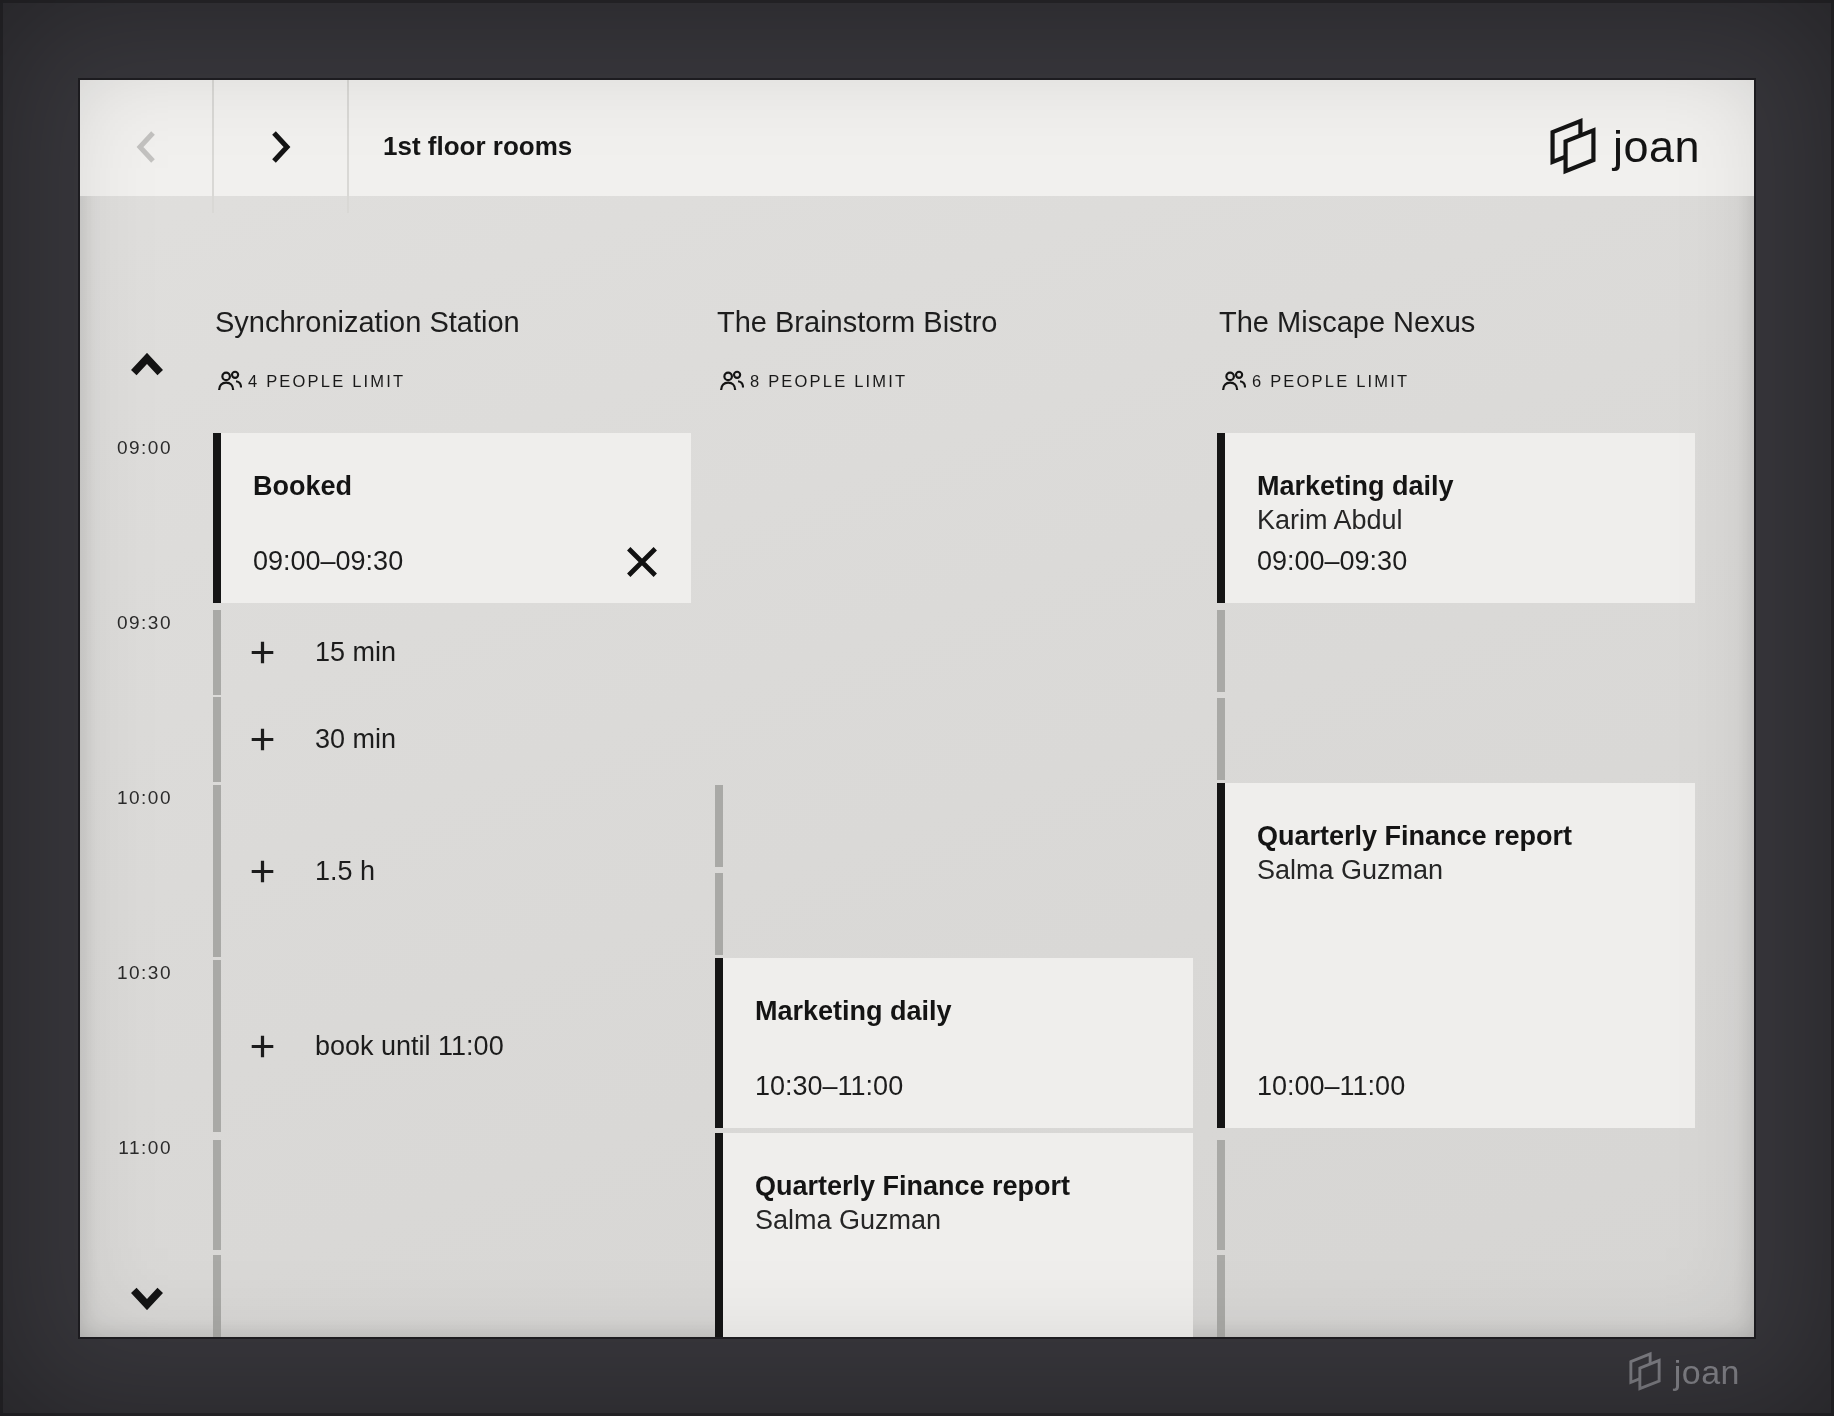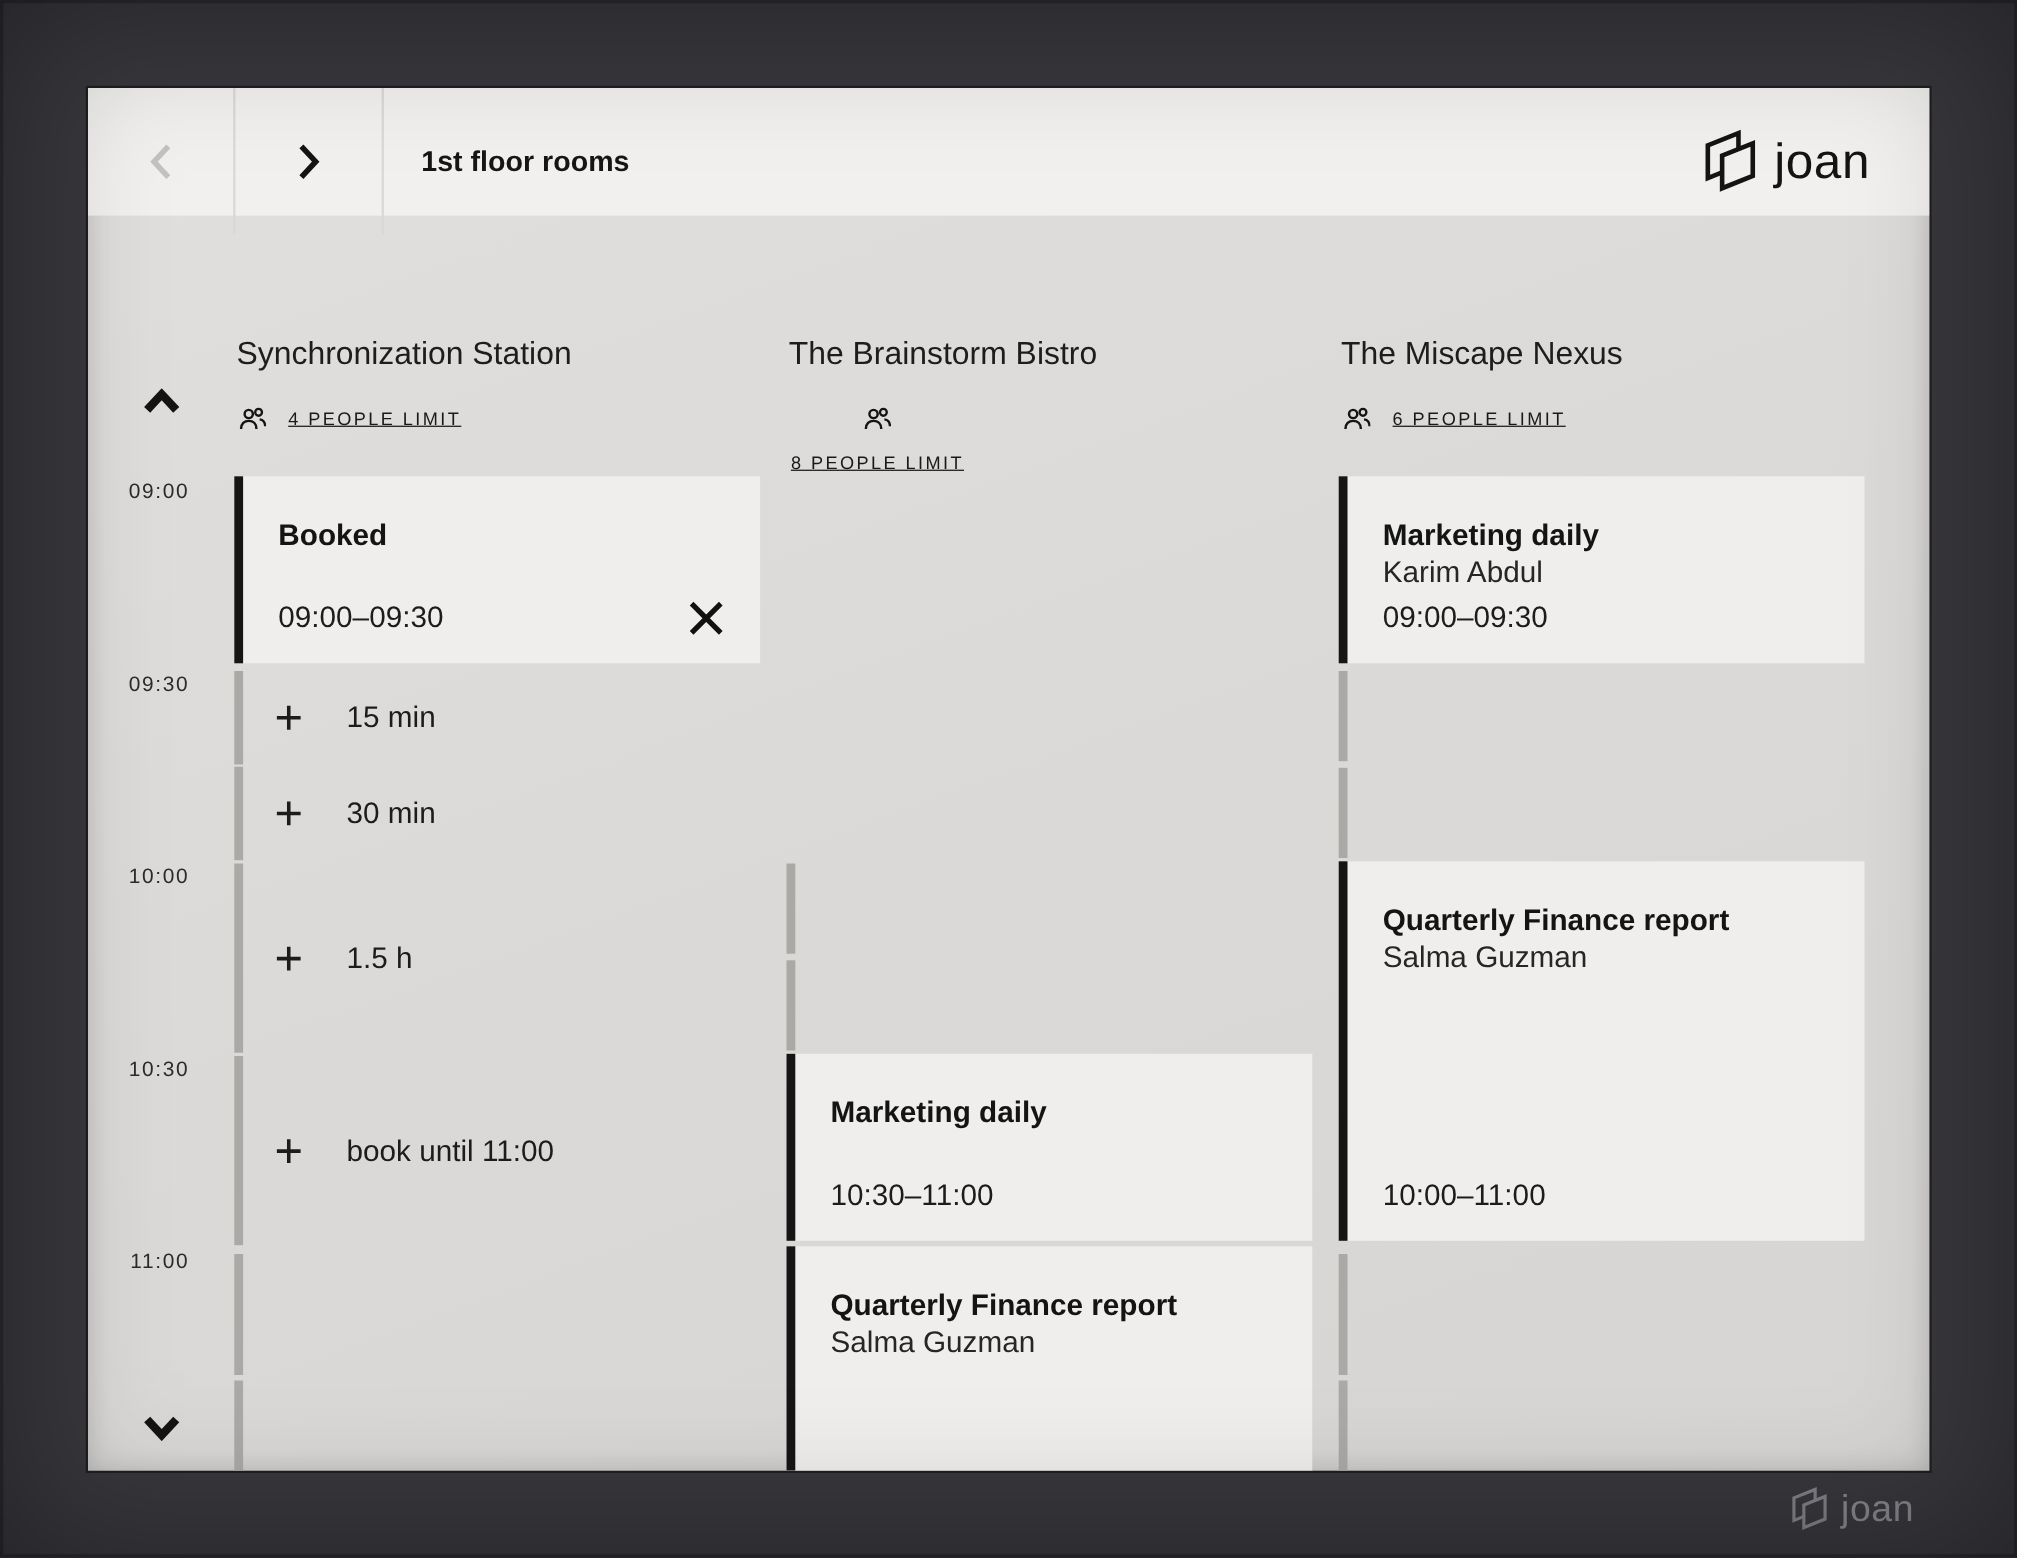--- a/index.html
+++ b/index.html
@@ -17,21 +17,21 @@
   .hdr-title{position:absolute;left:303px;top:0;height:133px;display:flex;align-items:center;
              font-size:26px;font-weight:bold;color:#161616;}
   .logo{position:absolute;right:54px;top:0;height:133px;display:flex;align-items:center;gap:14px;}
   .logo-text{font-size:45px;font-weight:500;color:#141414;letter-spacing:0.5px;}
   
   .timecol-label{position:absolute;left:0;width:92px;text-align:right;font-size:19px;
                  letter-spacing:1.5px;color:#2b2b2b;}
   .scroll-btn{position:absolute;left:50px;width:34px;height:26px;display:flex;align-items:center;justify-content:center;}
   
   .room-name{position:absolute;font-size:29px;color:#1d1d1d;white-space:nowrap;}
-  .room-limit{position:absolute;display:flex;align-items:center;gap:20px;text-decoration:underline;}
+  .room-limit{position:absolute;display:flex;align-items:center;gap:6px;}
   .room-limit span{font-size:16.5px;font-weight:500;letter-spacing:2.2px;color:#191919;white-space:nowrap;}
   
   .event{position:absolute;width:478px;background:#efeeec;border-left:8px solid #151515;
          box-sizing:border-box;padding:36px 26px 22px 32px;}
   .event .etitle{font-size:27px;font-weight:bold;color:#141414;line-height:34px;white-space:nowrap;}
   .event .eorg{font-size:27px;color:#262626;line-height:34px;white-space:nowrap;}
   .event .etime{position:absolute;left:32px;bottom:26px;font-size:27px;color:#1c1c1c;white-space:nowrap;}
   .close-btn{position:absolute;right:30px;bottom:22px;width:38px;height:38px;display:flex;align-items:center;justify-content:center;}
   .slot{position:absolute;width:478px;border-left:8px solid #a9a9a6;box-sizing:border-box;
         display:flex;align-items:center;gap:39px;padding-left:28px;}
@@ -129,21 +129,21 @@
     <div class="slot" style="left:133px;top:880px;height:172px;">
       <svg width="27" height="27" viewBox="0 0 30 30">
         <path d="M15,3 V27 M3,15 H27" stroke="#1c1c1c" stroke-width="3.6" fill="none"></path>
       </svg>
       <span>book until 11:00</span>
     </div>
     <div class="slot" style="left:133px;top:1060px;height:110px;"></div>
     <div class="slot" style="left:133px;top:1175px;height:82px;"></div>
 
     <div class="room-name" style="left:637px;top:226px;">The Brainstorm Bistro</div>
-    <div class="room-limit" style="left:639px;top:290px;flex-direction:column;">
+    <div class="room-limit" style="left:639px;top:290px;">
       <svg width="25" height="22" viewBox="0 0 26 22">
         <circle cx="9.5" cy="6.2" r="3.9" fill="none" stroke="#141414" stroke-width="2.3"></circle>
         <path d="M2.2,20.4 c0,-5 3.2,-7.7 7.3,-7.7 c4.1,0 7.3,2.7 7.3,7.7" fill="none" stroke="#141414" stroke-width="2.3"></path>
         <circle cx="18.8" cy="4.6" r="3.2" fill="none" stroke="#141414" stroke-width="2.2"></circle>
         <path d="M19.8,11.3 c3.3,0.5 5.2,3 5.2,6.4" fill="none" stroke="#141414" stroke-width="2.2"></path>
       </svg>
       <span>8 PEOPLE LIMIT</span>
     </div>
 
     <div class="slot" style="left:635px;top:705px;height:82px;"></div>

